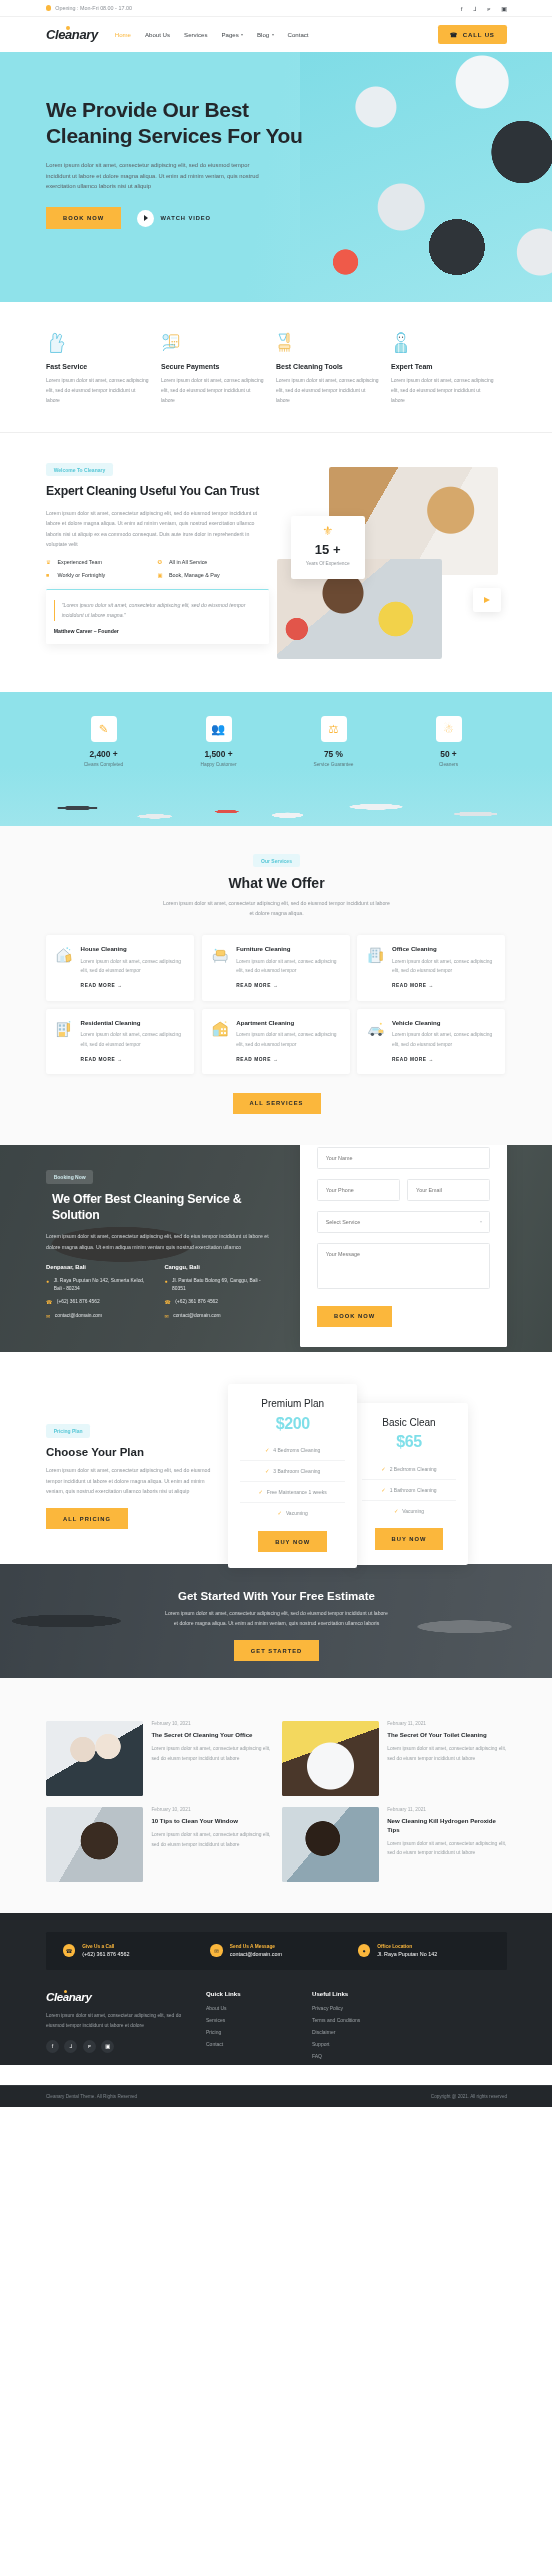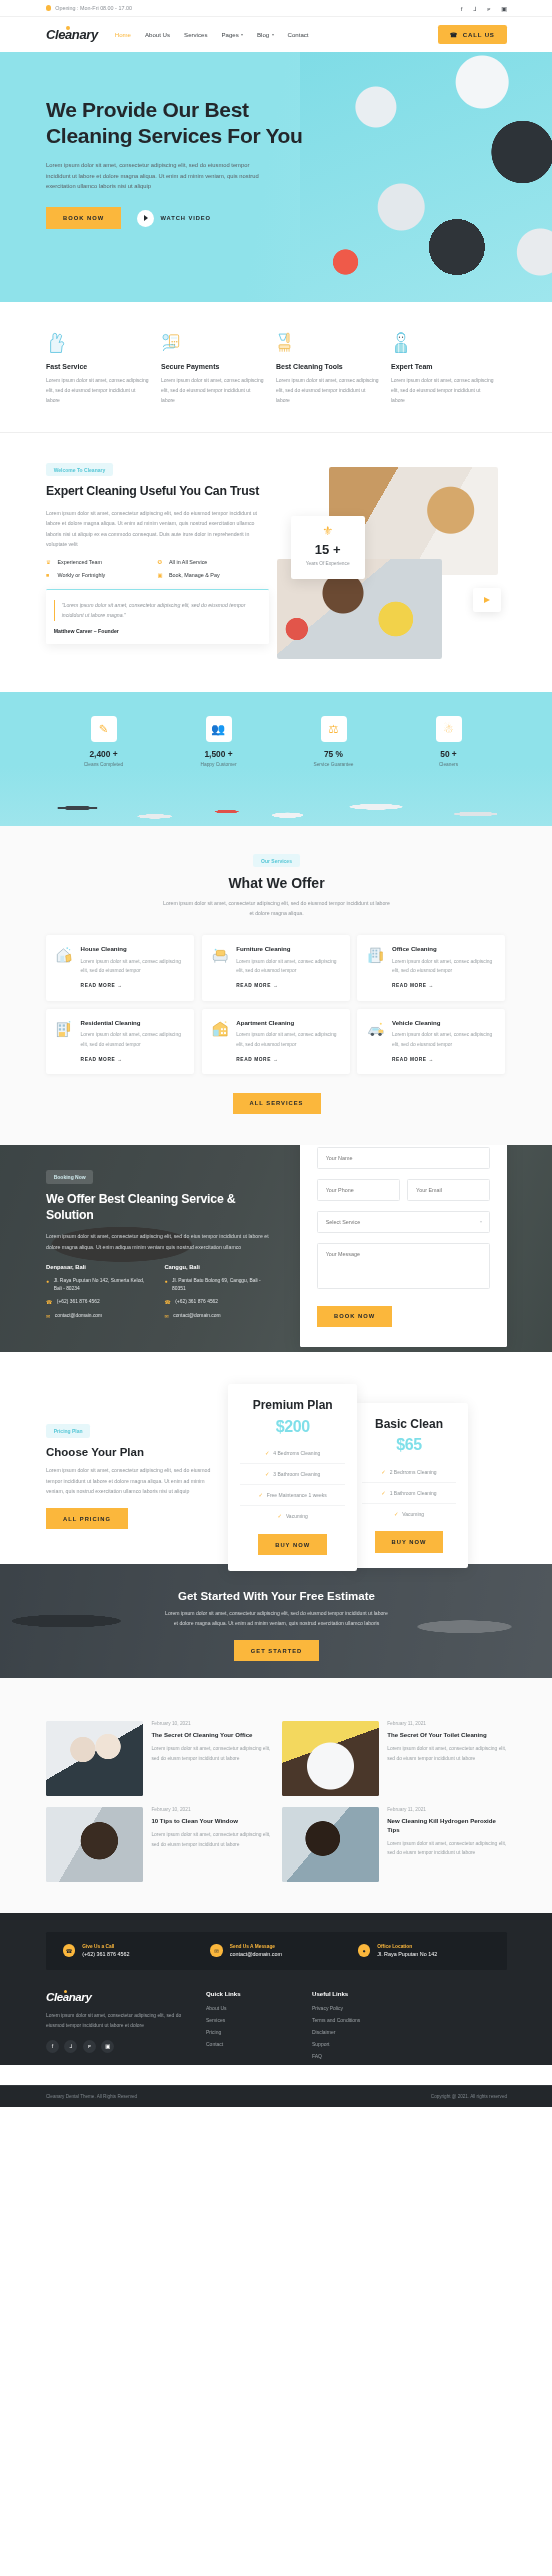--- a/index.html
+++ b/index.html
@@ -176,21 +176,21 @@
   .booking-bg {
     position: absolute; inset: 0;
     background:
       radial-gradient(ellipse at 22% 48%, #4b4138 0 69px, transparent 71px),
       linear-gradient(110deg,#565f5a 0%, #6a716a 40%, #7f8a80 70%, #5e6a60 100%);
   }
   .booking-bg::after { content:""; position:absolute; inset:0; background: rgba(40,48,52,.55); }
   .booking-inner { position: relative; z-index: 2; display: flex; padding: 23px 46px 0; }
   .booking-left { width: 230px; color: #fff; }
   .pill-dark { display:inline-block; background: rgba(255,255,255,.16); color:#cfe9ec; font-size:5px; font-weight:bold; padding:3.8px 7.7px; border-radius:2.3px;}
-  .booking-left h2 { font-size: 12.3px; line-height: 1.3; font-weight: bold; margin-top: 7.7px; letter-spacing: -0.2px;}
+  .booking-left h2 { font-size: 12.3px; line-height: 1.3; font-weight: bold; margin-top: 7.7px; letter-spacing: -0.2px; margin-left: 6px;}
   .booking-left .lead { font-size: 5.2px; line-height: 2.0; color: #d4d8da; margin-top: 7.7px; }
   .addr-row { display: flex; gap: 18.4px; margin-top: 12.3px; }
   .addr { width: 100px; }
   .addr h4 { font-size: 5.8px; font-weight: bold; margin-bottom: 6.1px; }
   .addr .line { display: flex; gap: 4.6px; font-size: 4.9px; color: #e0e3e5; margin-bottom: 5.4px; line-height: 1.65; }
   .addr .line .ai { color: #fbb73c; font-size: 5px; flex: none; }
 
   .form-card {
     position: absolute; right: 46px; top: -15.4px; width: 207px; background: #fff;
     box-shadow: 0 4.6px 18.4px rgba(0,0,0,.12); padding: 17px 17px 20px; z-index: 5; border-radius: 1.5px;
@@ -212,21 +212,21 @@
   .pricing-left h2 { font-size: 11.5px; font-weight: bold; margin-top: 7.7px; color: #23272b; }
   .pricing-left p { font-size: 5.2px; line-height: 2.0; color: #90959a; margin-top: 7.7px; }
   .pricing-left .btn-yellow { margin-top: 11.5px; }
   .plans { position: relative; flex: 1; }
   .plan {
     position: absolute; background: #fff; box-shadow: 0 2.3px 14px rgba(0,0,0,.09);
     border-radius: 2.3px; text-align: center; padding: 14px 12.3px 15.4px;
   }
   .plan.premium { left: 9.2px; top: 0; width: 129px; z-index: 3; }
   .plan.basic { left: 131px; top: 18.4px; width: 118px; z-index: 2; }
-  .plan h3 { font-size: 12px; font-weight: bold; color: #23272b; }
+  .plan h3 { font-size: 10px; font-weight: normal; color: #23272b; }
   .plan .price { font-size: 16px; font-weight: bold; color: #7fdfe9; margin-top: 5.4px; letter-spacing: -0.4px;}
   .plan ul { list-style: none; margin-top: 7.7px; }
   .plan li {
     font-size: 5px; color: #8e9498; padding: 7px 0; border-bottom: 0.8px solid #f2f3f4;
     display: flex; align-items: center; justify-content: center; gap: 3.8px;
   }
   .plan li:last-child { border-bottom: none; }
   .tick { color: #fbb73c; font-size: 5.4px; }
   .plan .btn-yellow { margin-top: 7.7px; }
 

